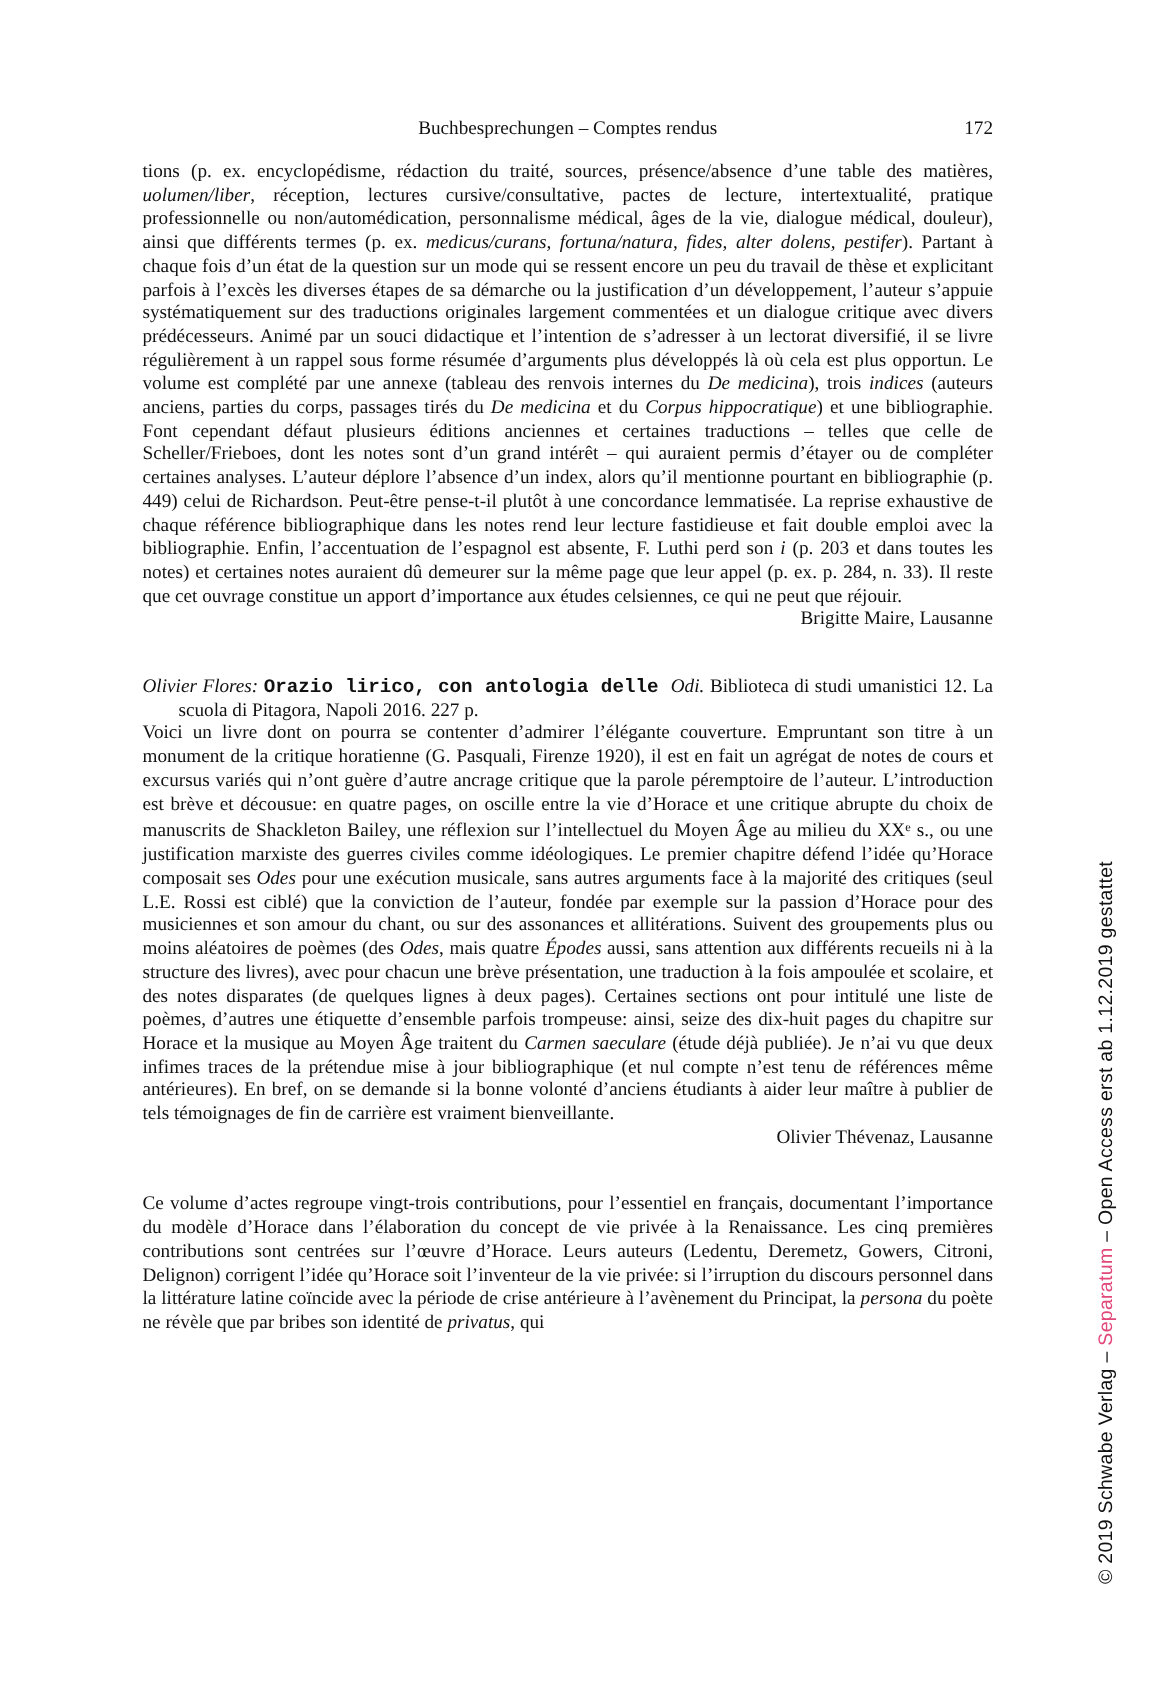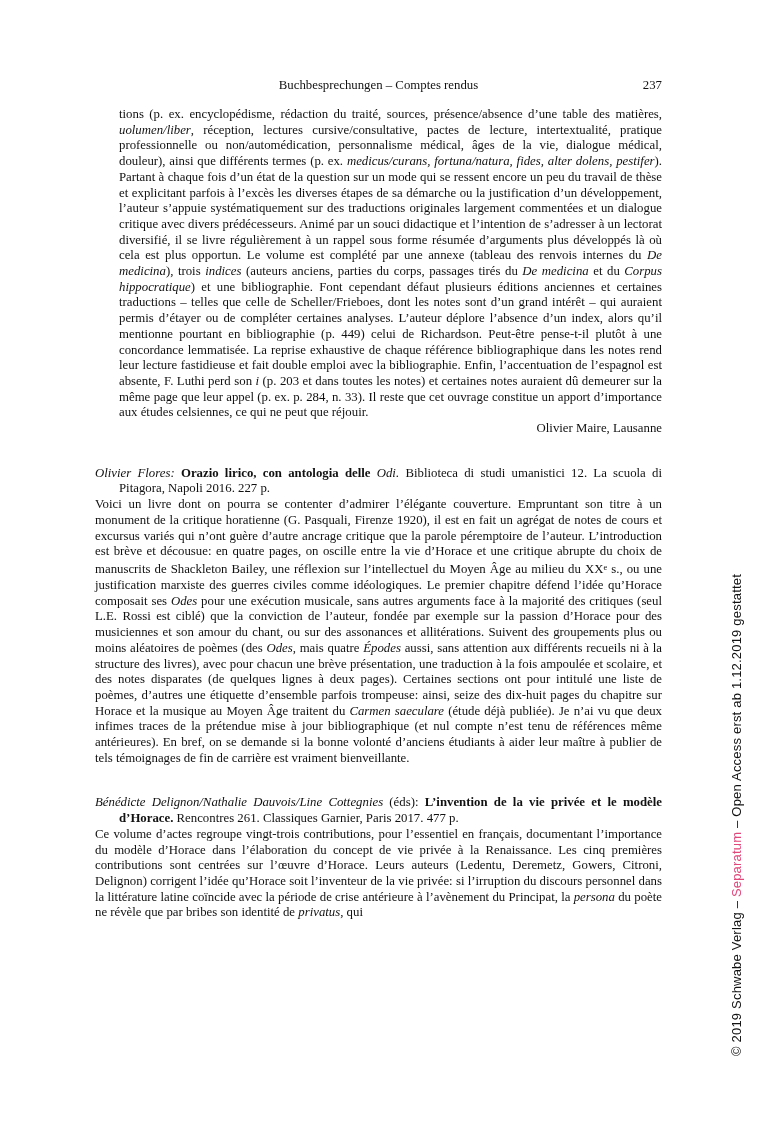--- a/index.html
+++ b/index.html
@@ -22,23 +22,23 @@
     text-align: center;
     font-size: 12.8px;
     line-height: 15px;
     margin-bottom: 14px;
   }
   .page-number { position: absolute; right: 0; top: 0; }
   p { margin: 0; font-size: 12.8px; line-height: 15.7px; text-align: justify; }
   .heading { padding-left: 24px; text-indent: -24px; }
   .signature { text-align: right; }
   .review { margin-top: 29px; }
-  .review.first { margin-top: 0; margin-left: 24px; }
+  .review.first { margin-top: 0; }
   .seg-i  { font-style: italic; }
-  .seg-b  { font-weight: bold; }
+  .seg-b  { font-weight: bold; font-family: Liberation Mono, monospace; }
   .seg-bi { font-weight: normal; font-style: italic; }
   .seg-sup { font-size: 0.65em; vertical-align: 0.4em; }
   .copyright-strip {
     position: absolute;
     left: 427px; top: 806px;
     width: 620px; height: 18px;
     line-height: 18px;
     transform: rotate(-90deg);
     text-align: center;
     white-space: nowrap;
@@ -49,34 +49,34 @@
   }
 </style>
 </head>
 <body>
 
 <div class="page">
   <div class="content">
 
     <div class="running-header">
       <span class="header-title">Buchbesprechungen – Comptes rendus</span>
-      <span class="page-number">237</span>
+      <span class="page-number">172</span>
     </div>
 
     <section class="review first">
       <p class="body-par"><span>tions (p. ex. encyclopédisme, rédaction du traité, sources, présence/absence d’une table des matières, </span><span class="seg-i">uolumen/liber</span><span>, réception, lectures cursive/consultative, pactes de lecture, intertextualité, pratique professionnelle ou non/automédication, personnalisme médical, âges de la vie, dialogue médical, douleur), ainsi que différents termes (p. ex. </span><span class="seg-i">medicus/curans, fortuna/natura, fides, alter dolens, pestifer</span><span>). Partant à chaque fois d’un état de la question sur un mode qui se ressent encore un peu du travail de thèse et explicitant parfois à l’excès les diverses étapes de sa démarche ou la justification d’un développement, l’auteur s’appuie systématiquement sur des traductions originales largement commentées et un dialogue critique avec divers prédécesseurs. Animé par un souci didactique et l’intention de s’adresser à un lectorat diversifié, il se livre régulièrement à un rappel sous forme résumée d’arguments plus développés là où cela est plus opportun. Le volume est complété par une annexe (tableau des renvois internes du </span><span class="seg-i">De medicina</span><span>), trois </span><span class="seg-i">indices</span><span> (auteurs anciens, parties du corps, passages tirés du </span><span class="seg-i">De medicina</span><span> et du </span><span class="seg-i">Corpus hippocratique</span><span>) et une bibliographie. Font cependant défaut plusieurs éditions anciennes et certaines traductions – telles que celle de Scheller/Frieboes, dont les notes sont d’un grand intérêt – qui auraient permis d’étayer ou de compléter certaines analyses. L’auteur déplore l’absence d’un index, alors qu’il mentionne pourtant en bibliographie (p. 449) celui de Richardson. Peut-être pense-t-il plutôt à une concordance lemmatisée. La reprise exhaustive de chaque référence bibliographique dans les notes rend leur lecture fastidieuse et fait double emploi avec la bibliographie. Enfin, l’accentuation de l’espagnol est absente, F. Luthi perd son </span><span class="seg-i">i</span><span> (p. 203 et dans toutes les notes) et certaines notes auraient dû demeurer sur la même page que leur appel (p. ex. p. 284, n. 33). Il reste que cet ouvrage constitue un apport d’importance aux études celsiennes, ce qui ne peut que réjouir.</span></p>
-      <p class="signature">Olivier Maire, Lausanne</p>
+      <p class="signature">Brigitte Maire, Lausanne</p>
     </section>
 
     <section class="review">
       <p class="heading"><span class="seg-i">Olivier Flores: </span><span class="seg-b">Orazio lirico, con antologia delle </span><span class="seg-bi">Odi.</span><span> Biblioteca di studi umanistici 12. La scuola di Pitagora, Napoli 2016. 227 p.</span></p>
       <p class="body-par"><span>Voici un livre dont on pourra se contenter d’admirer l’élégante couverture. Empruntant son titre à un monument de la critique horatienne (G. Pasquali, Firenze 1920), il est en fait un agrégat de notes de cours et excursus variés qui n’ont guère d’autre ancrage critique que la parole péremptoire de l’auteur. L’introduction est brève et décousue: en quatre pages, on oscille entre la vie d’Horace et une critique abrupte du choix de manuscrits de Shackleton Bailey, une réflexion sur l’intellectuel du Moyen Âge au milieu du XX</span><span class="seg-sup">e</span><span> s., ou une justification marxiste des guerres civiles comme idéologiques. Le premier chapitre défend l’idée qu’Horace composait ses </span><span class="seg-i">Odes</span><span> pour une exécution musicale, sans autres arguments face à la majorité des critiques (seul L.E. Rossi est ciblé) que la conviction de l’auteur, fondée par exemple sur la passion d’Horace pour des musiciennes et son amour du chant, ou sur des assonances et allitérations. Suivent des groupements plus ou moins aléatoires de poèmes (des </span><span class="seg-i">Odes</span><span>, mais quatre </span><span class="seg-i">Épodes</span><span> aussi, sans attention aux différents recueils ni à la structure des livres), avec pour chacun une brève présentation, une traduction à la fois ampoulée et scolaire, et des notes disparates (de quelques lignes à deux pages). Certaines sections ont pour intitulé une liste de poèmes, d’autres une étiquette d’ensemble parfois trompeuse: ainsi, seize des dix-huit pages du chapitre sur Horace et la musique au Moyen Âge traitent du </span><span class="seg-i">Carmen saeculare</span><span> (étude déjà publiée). Je n’ai vu que deux infimes traces de la prétendue mise à jour bibliographique (et nul compte n’est tenu de références même antérieures). En bref, on se demande si la bonne volonté d’anciens étudiants à aider leur maître à publier de tels témoignages de fin de carrière est vraiment bienveillante.</span></p>
+      <p class="signature">Olivier Thévenaz, Lausanne</p>
     </section>
 
     <section class="review">
-      <p class="heading"><span class="seg-i">Bénédicte Delignon/Nathalie Dauvois/Line Cottegnies</span><span> (éds): </span><span class="seg-b">L’invention de la vie privée et le modèle d’Horace.</span><span> Rencontres 261. Classiques Garnier, Paris 2017. 477 p.</span></p>
       <p class="body-par"><span>Ce volume d’actes regroupe vingt-trois contributions, pour l’essentiel en français, documentant l’importance du modèle d’Horace dans l’élaboration du concept de vie privée à la Renaissance. Les cinq premières contributions sont centrées sur l’œuvre d’Horace. Leurs auteurs (Ledentu, Deremetz, Gowers, Citroni, Delignon) corrigent l’idée qu’Horace soit l’inventeur de la vie privée: si l’irruption du discours personnel dans la littérature latine coïncide avec la période de crise antérieure à l’avènement du Principat, la </span><span class="seg-i">persona</span><span> du poète ne révèle que par bribes son identité de </span><span class="seg-i">privatus</span><span>, qui</span></p>
     </section>
 
   </div>
 
   <div class="copyright-strip"><span>© 2019 Schwabe Verlag – </span><span style="color: rgb(226, 71, 122);">Separatum</span><span> – Open Access erst ab 1.12.2019 gestattet</span></div>
 </div>
 
 </body></html>

